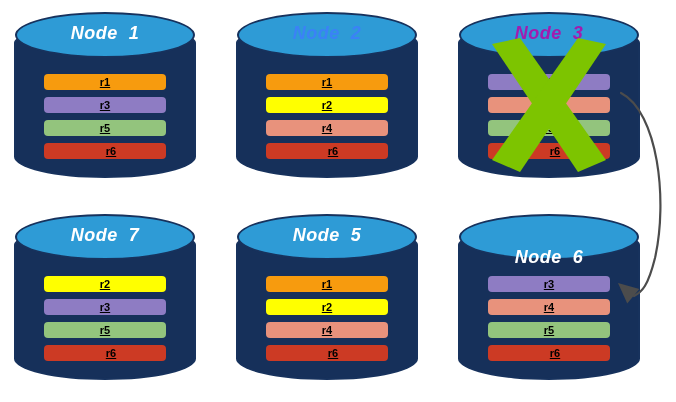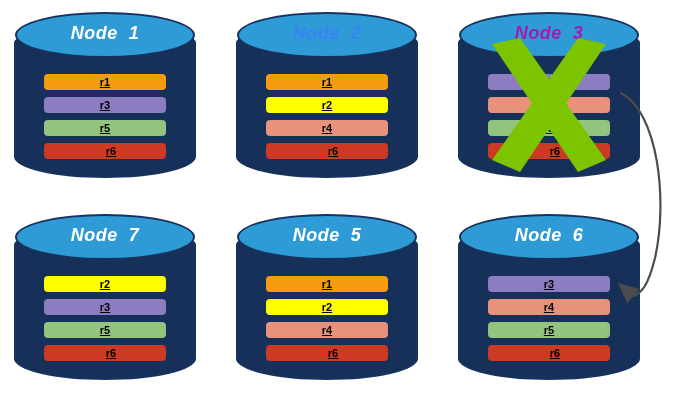--- a/index.html
+++ b/index.html
@@ -181,21 +181,21 @@
         <div class="bars">
           <div class="bar" style="background: rgb(247, 155, 14); color: rgb(0, 0, 0);">r1</div>
           <div class="bar" style="background: rgb(255, 255, 0); color: rgb(0, 0, 0);">r2</div>
           <div class="bar" style="background: rgb(232, 146, 124); color: rgb(0, 0, 0);">r4</div>
           <div class="bar" style="background: rgb(204, 58, 36); color: rgb(0, 0, 0);">r6</div>
         </div>
       </div>
       <div class="node" style="left: 458px; top: 212px;">
         <div class="cyl-body" style="background: rgb(22, 48, 90); border-color: rgb(23, 50, 93);"></div>
         <div class="cyl-top" style="background: rgb(46, 155, 214); border-color: rgb(23, 50, 93);"></div>
-        <div class="node-title" style="color: rgb(255, 255, 255);">Node  6</div>
+        <div class="node-title" style="color: rgb(255, 255, 255); margin-top: 22px;">Node  6</div>
         <div class="bars">
           <div class="bar" style="background: rgb(142, 124, 195); color: rgb(0, 0, 0);">r3</div>
           <div class="bar" style="background: rgb(232, 146, 124); color: rgb(0, 0, 0);">r4</div>
           <div class="bar" style="background: rgb(147, 196, 125); color: rgb(0, 0, 0);">r5</div>
           <div class="bar" style="background: rgb(204, 58, 36); color: rgb(0, 0, 0);">r6</div>
         </div>
       </div>
     </div>
 
   <svg id="migration-arrow" viewBox="0 0 676 402">

